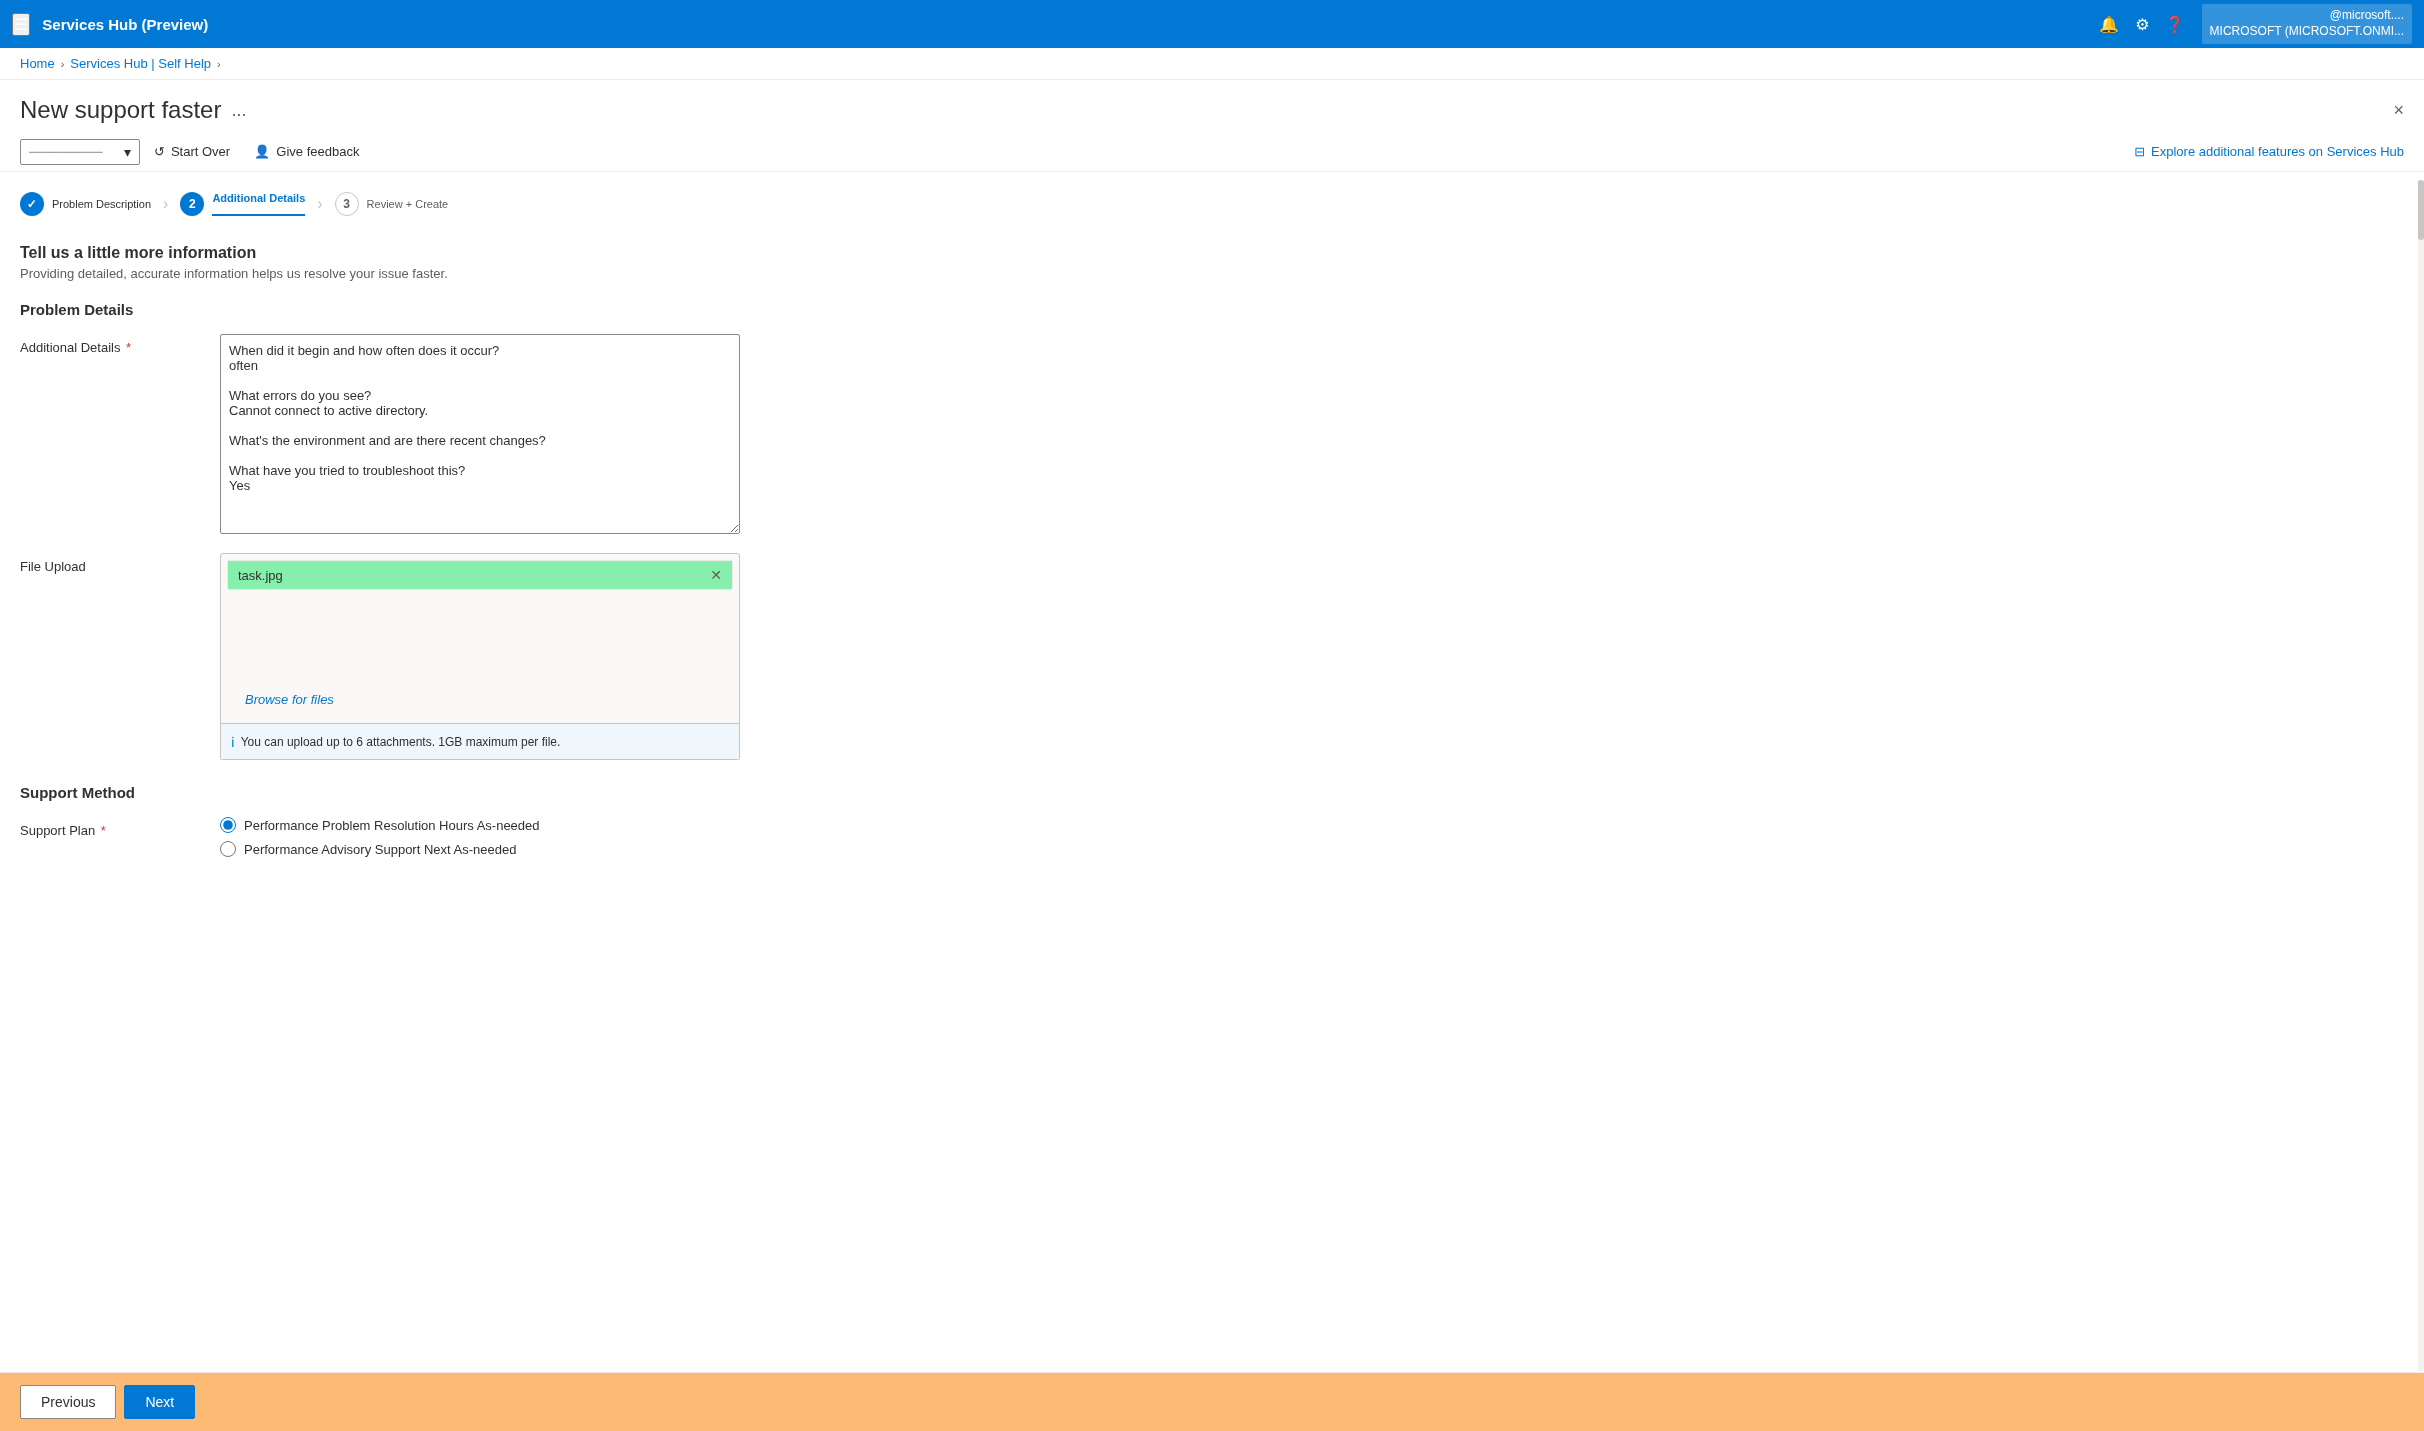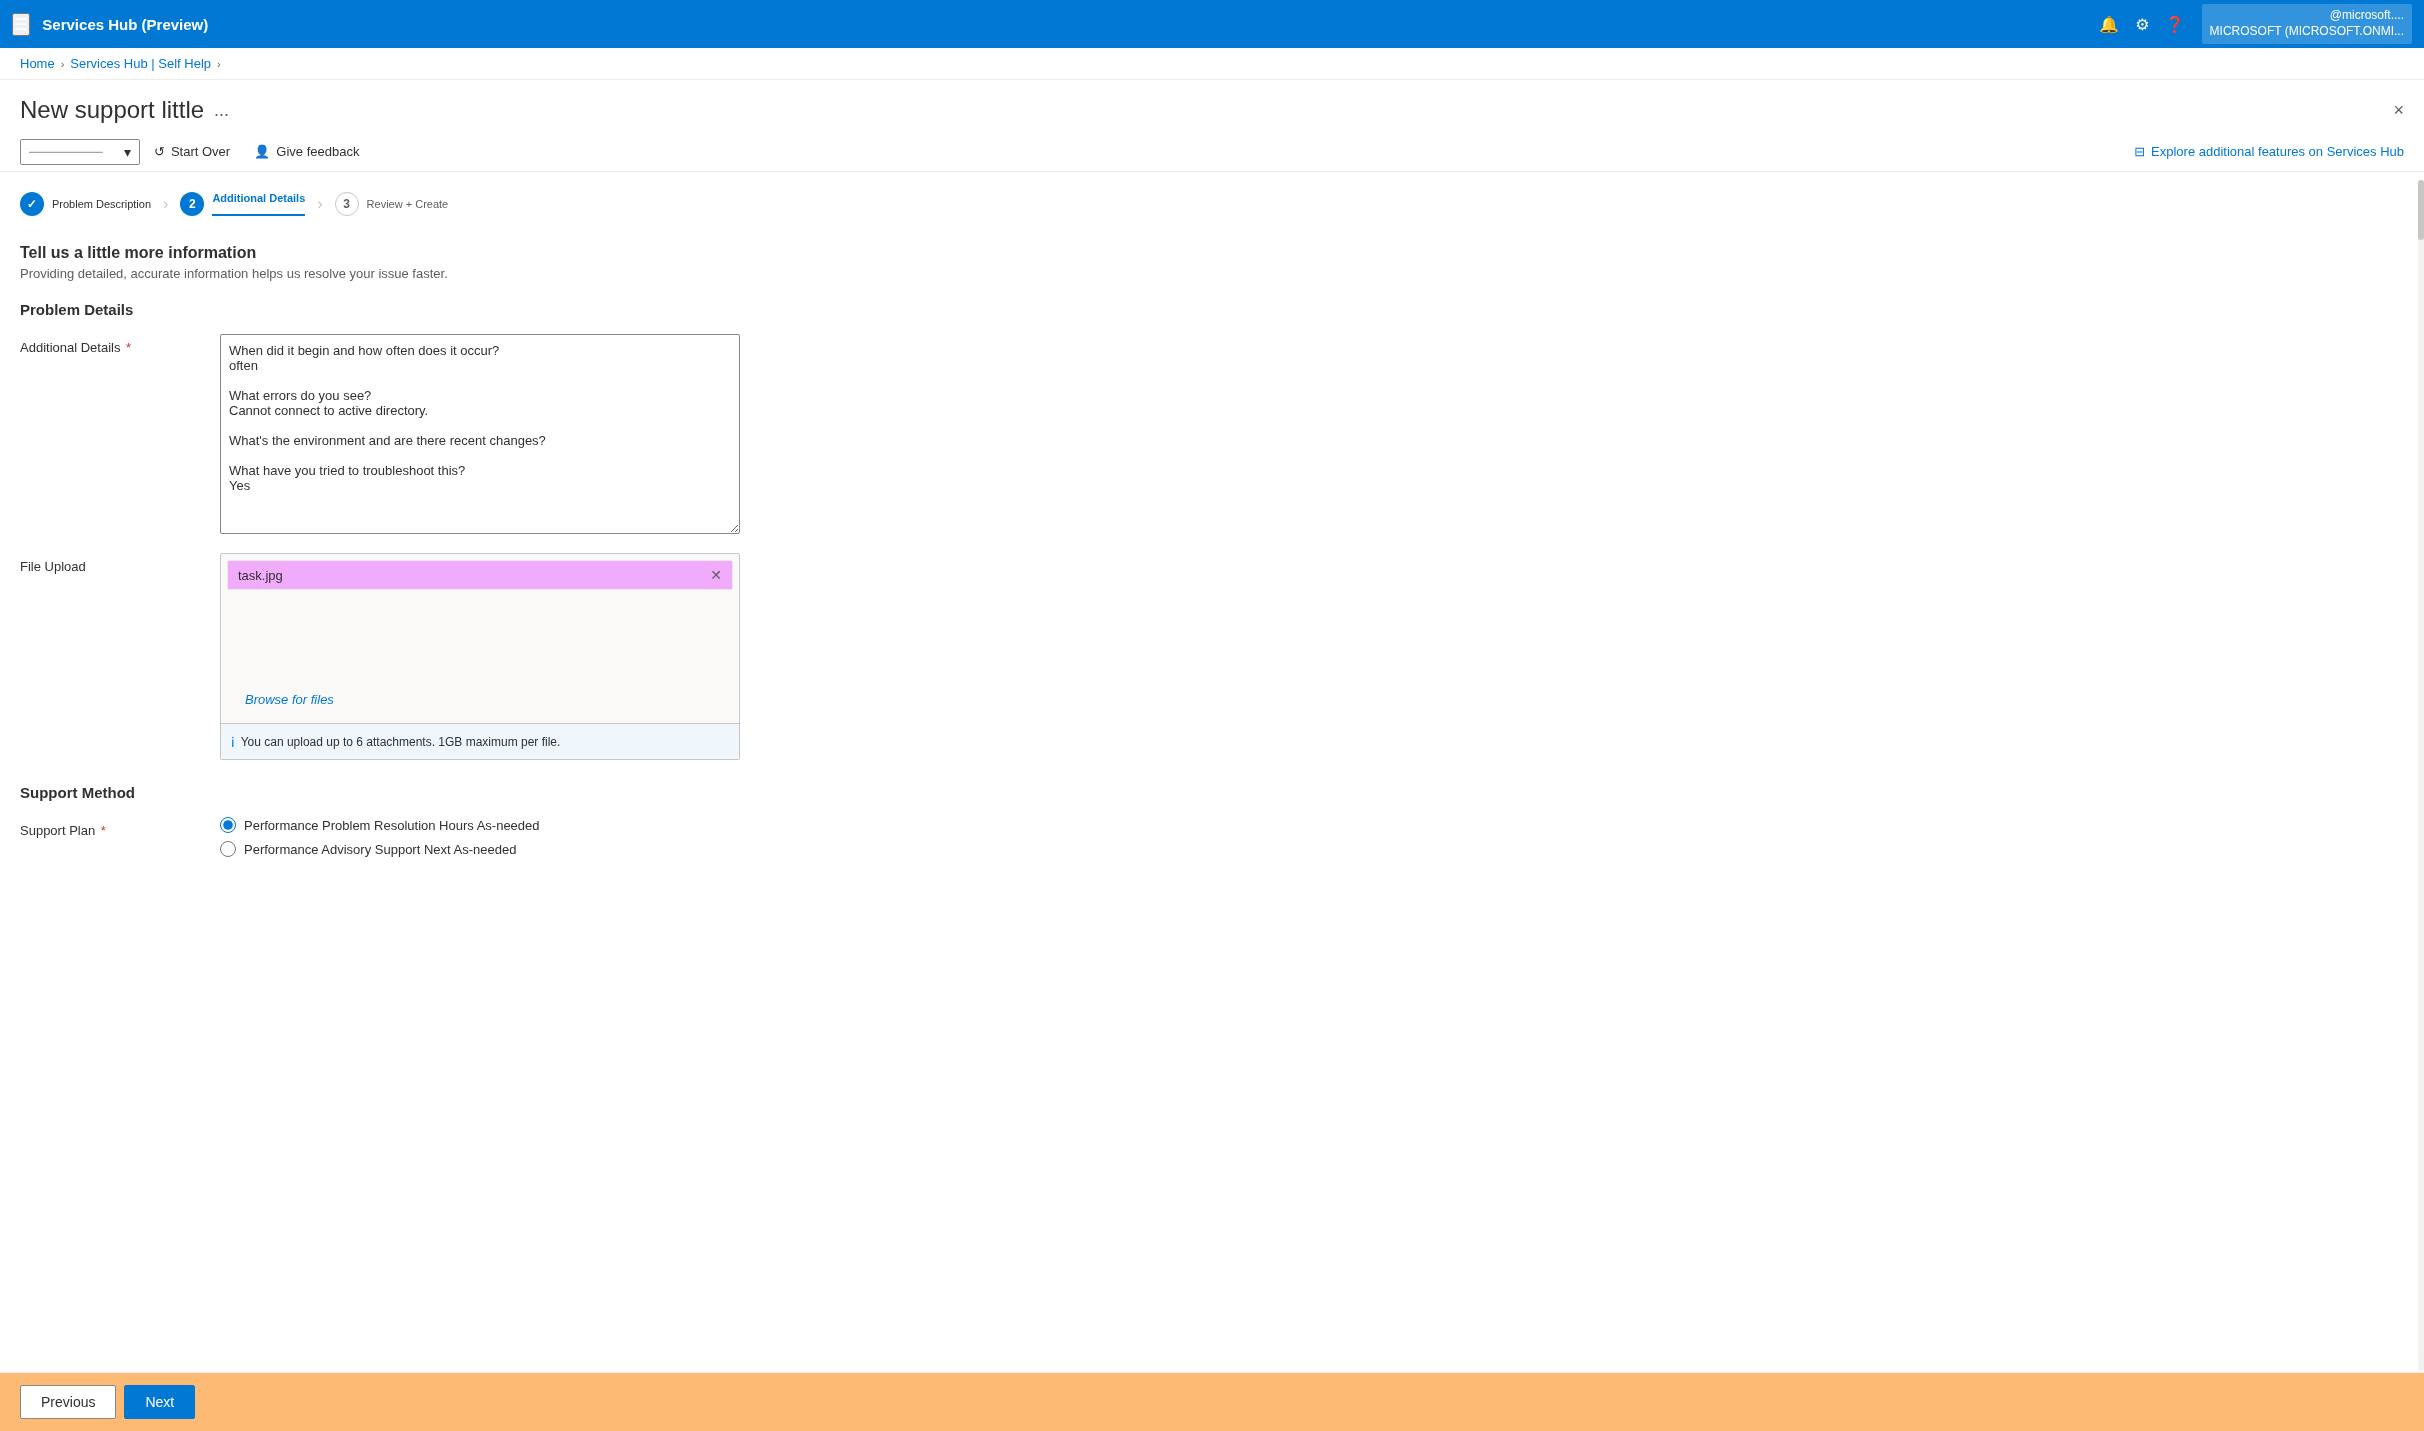--- a/index.html
+++ b/index.html
@@ -141,21 +141,21 @@
 
     
     .file-upload-box {
       border: 1px solid #c8c6c4;
       border-radius: 2px;
       background: #faf9f8;
     }
     .file-list { padding: 6px; }
     .file-item {
       display: flex; align-items: center; justify-content: space-between;
-      background: #f0abfc; border: 1px solid #edebe9;
+      background: #86efac; border: 1px solid #edebe9;
       padding: 6px 10px; margin-bottom: 4px;
       border-radius: 2px;
     }
     .file-name { font-size: 13px; color: #323130; }
     .file-remove { background: none; border: none; cursor: pointer; color: #605e5c; font-size: 14px; }
     .file-drop-area {
       min-height: 80px;
       display: flex; align-items: center; justify-content: center;
     }
     .browse-link {
@@ -241,21 +241,21 @@
 
 <div class="breadcrumb">
   <a>Home</a>
   <span class="breadcrumb-sep">›</span>
   <a>Services Hub | Self Help</a>
   <span class="breadcrumb-sep">›</span>
 </div>
 
 <div class="page-header">
   <div class="page-header-left">
-    <h1 class="page-title">New support little</h1>
+    <h1 class="page-title">New support faster</h1>
     <span class="page-more">...</span>
   </div>
   <button class="close-btn">×</button>
 </div>
 
 <div class="toolbar">
   <div class="toolbar-left">
     <div class="toolbar-dropdown">
       <span style="flex:1;font-size:13px;color:#8a8886;">────────</span>
       <span>▾</span>

